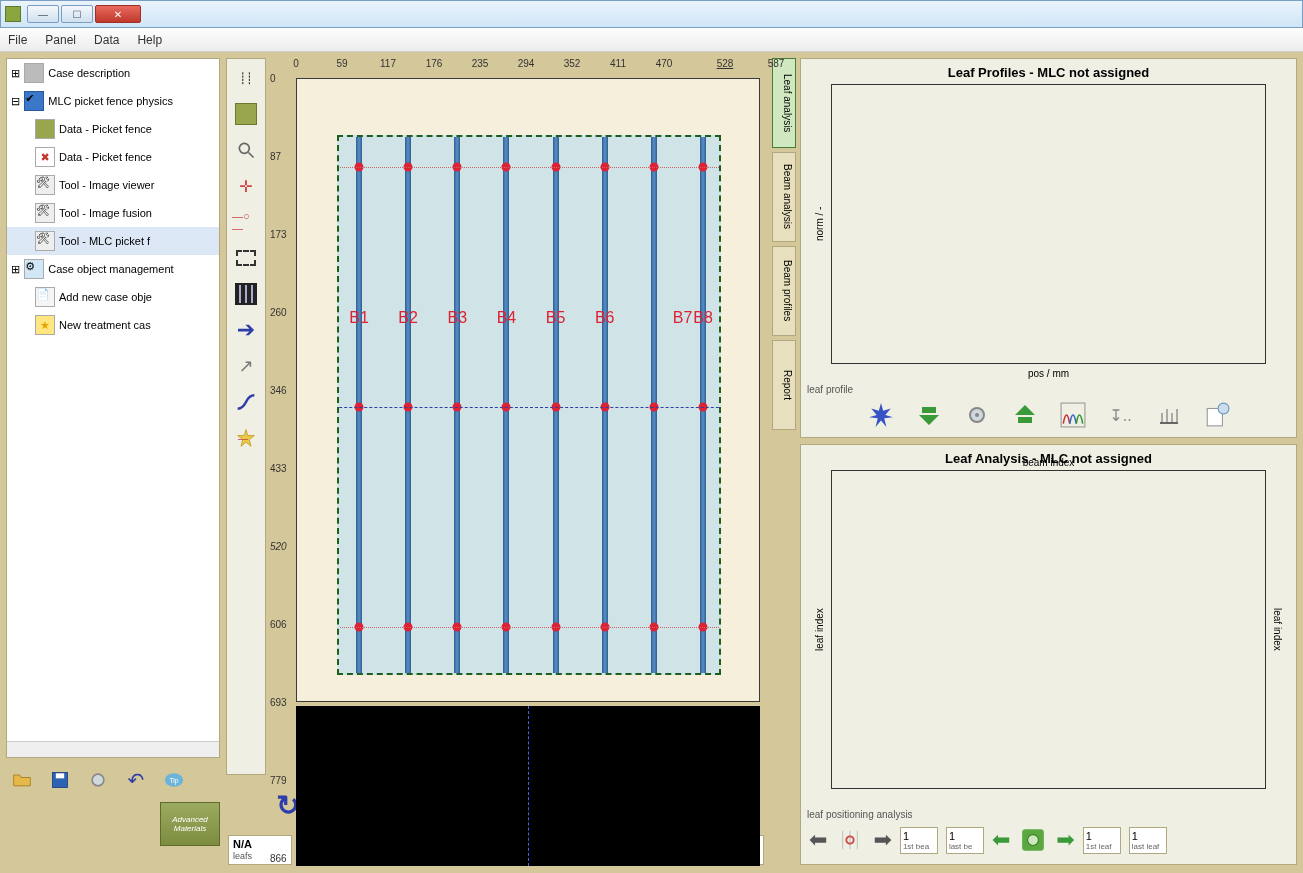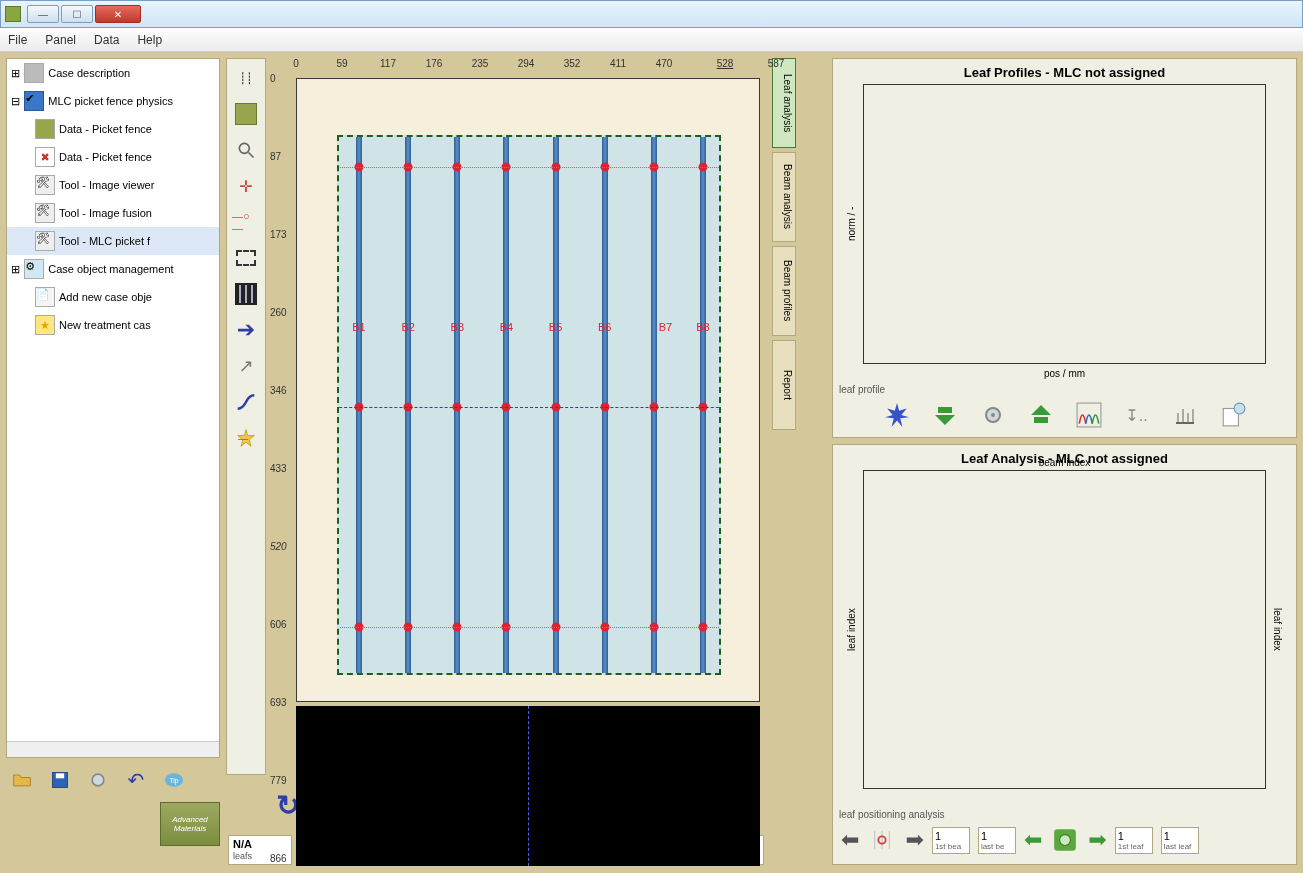--- a/index.html
+++ b/index.html
@@ -53,41 +53,41 @@
 .ruler-top { position: absolute; top: 0; left: 30px; right: 0; height: 20px; font-size: 10px; color: #333; }
 .ruler-top span { position: absolute; top: 0; transform: translateX(-50%); }
 .ruler-left { position: absolute; top: 20px; left: 0; width: 30px; bottom: 0; font-size: 10px; color: #333; }
 .ruler-left span { position: absolute; left: 4px; transform: translateY(-50%); }
 
 .film-holder { position: absolute; top: 20px; left: 30px; width: 464px; height: 624px; background: #f6efdc; border: 1px solid #3a3a3a; }
 .film { position: absolute; top: 56px; left: 40px; width: 384px; height: 540px; background: #d0e4e8; border: 2px dashed #1b5e20; overflow: hidden; }
 .picket { position: absolute; top: 0; bottom: 0; width: 6px; background: linear-gradient(90deg,#2e5f93,#5a8fc7,#2e5f93); }
 .midline-h { position: absolute; left: -40px; right: -40px; border-top: 1px dashed #2d3eaa; }
 .red-dot { position: absolute; width: 9px; height: 9px; background: #d23; border-radius: 50%; transform: translate(-50%,-50%); }
-.beam-label { position: absolute; font-size: 11px; color: #d23; transform: translateX(-50%); margin-top: 12px; }
+.beam-label { position: absolute; font-size: 16px; color: #d23; transform: translateX(-50%); }
 .profile-strip { position: absolute; left: 30px; width: 464px; height: 160px; background: #000; }
 .profile-strip .vline { position: absolute; top: 0; bottom: 0; left: 50%; border-left: 1px dashed #4b5fee; }
 
 .center-controls { height: 60px; display: flex; align-items: center; justify-content: center; gap: 20px; padding: 4px 0; }
 .cc-btn { width: 32px; height: 32px; display: flex; align-items: center; justify-content: center; cursor: pointer; }
 .cc-arrow { font-size: 28px; color: #2d3eaa; font-weight: bold; }
 
 .center-readouts { display: flex; gap: 4px; padding: 0 2px; }
 .ro-cell { flex: 1; background: #fff; border: 1px solid #b2a87f; padding: 2px 4px; font-size: 10px; line-height: 1.2; overflow: hidden; height: 30px; }
 .ro-cell .val { font-weight: 600; font-size: 11px; }
 .ro-cell .lab { color: #555; font-size: 9px; white-space: nowrap; }
 
 
 .right-panel { flex: 1; display: flex; gap: 4px; }
 .side-tabs { width: 24px; display: flex; flex-direction: column; gap: 4px; }
 .side-tab { flex: 0 0 90px; background: #e7dfbd; border: 1px solid #b2a87f; writing-mode: vertical-rl; text-align: center; font-size: 10px; padding: 6px 2px; cursor: pointer; }
 .side-tab.active { background: #cfe8bf; border-color: #4a7a3a; }
 
 .right-stack { flex: 1; display: flex; flex-direction: column; gap: 6px; }
-.panel { background: #efefe3; border: 1px solid #b2a87f; padding: 6px; display: flex; flex-direction: column; margin-left: 32px; }
+.panel { background: #efefe3; border: 1px solid #b2a87f; padding: 6px; display: flex; flex-direction: column; }
 .panel-title { text-align: center; font-weight: bold; font-size: 13px; margin-bottom: 4px; }
 .chart { flex: 1; background: #efefe3; border: 1px solid #333; position: relative; margin: 0 24px 18px 24px; }
 .axis-b { position: absolute; bottom: -16px; left: 0; right: 0; text-align: center; font-size: 10px; }
 .axis-l { position: absolute; left: -18px; top: 0; bottom: 0; writing-mode: vertical-rl; transform: rotate(180deg); text-align: center; font-size: 10px; }
 .axis-r { position: absolute; right: -18px; top: 0; bottom: 0; writing-mode: vertical-rl; text-align: center; font-size: 10px; }
 .axis-t { position: absolute; top: -14px; left: 0; right: 0; text-align: center; font-size: 10px; }
 .panel-sub { font-size: 10px; color: #555; padding: 2px 0; }
 
 .icon-row { display: flex; align-items: center; gap: 18px; justify-content: center; padding: 4px 0 2px 0; }
 .ir-btn { width: 30px; height: 28px; display: flex; align-items: center; justify-content: center; cursor: pointer; }
@@ -295,21 +295,21 @@
               <div class="beam-label" style="left: 216.571px; top: 172px; text-align: center;">B5</div>
               <div class="red-dot" style="left: 216.571px; top: 30px;"></div>
               <div class="red-dot" style="left: 216.571px; top: 270px;"></div>
               <div class="red-dot" style="left: 216.571px; top: 490px;"></div>
               <div class="picket" style="left: 262.714px;"></div>
               <div class="beam-label" style="left: 265.714px; top: 172px;">B6</div>
               <div class="red-dot" style="left: 265.714px; top: 30px;"></div>
               <div class="red-dot" style="left: 265.714px; top: 270px;"></div>
               <div class="red-dot" style="left: 265.714px; top: 490px;"></div>
               <div class="picket" style="left: 311.857px;"></div>
-              <div class="beam-label" style="left: 309px; top: 172px; padding-left: 35px;">B7</div>
+              <div class="beam-label" style="left: 326px; top: 172px; padding-left: 35px;">B7</div>
               <div class="red-dot" style="left: 314.857px; top: 30px;"></div>
               <div class="red-dot" style="left: 314.857px; top: 270px;"></div>
               <div class="red-dot" style="left: 314.857px; top: 490px;"></div>
               <div class="picket" style="left: 361px;"></div>
               <div class="beam-label" style="left: 364px; top: 172px;">B8</div>
               <div class="red-dot" style="left: 364px; top: 30px;"></div>
               <div class="red-dot" style="left: 364px; top: 270px;"></div>
               <div class="red-dot" style="left: 364px; top: 490px;"></div>
               <div class="midline-h" style="top: 30px; border-top-color: rgb(204, 102, 102); border-top-style: dotted;"></div>
               <div class="midline-h" style="top: 270px; border-top-color: rgb(45, 62, 170); border-top-style: dashed;"></div>

